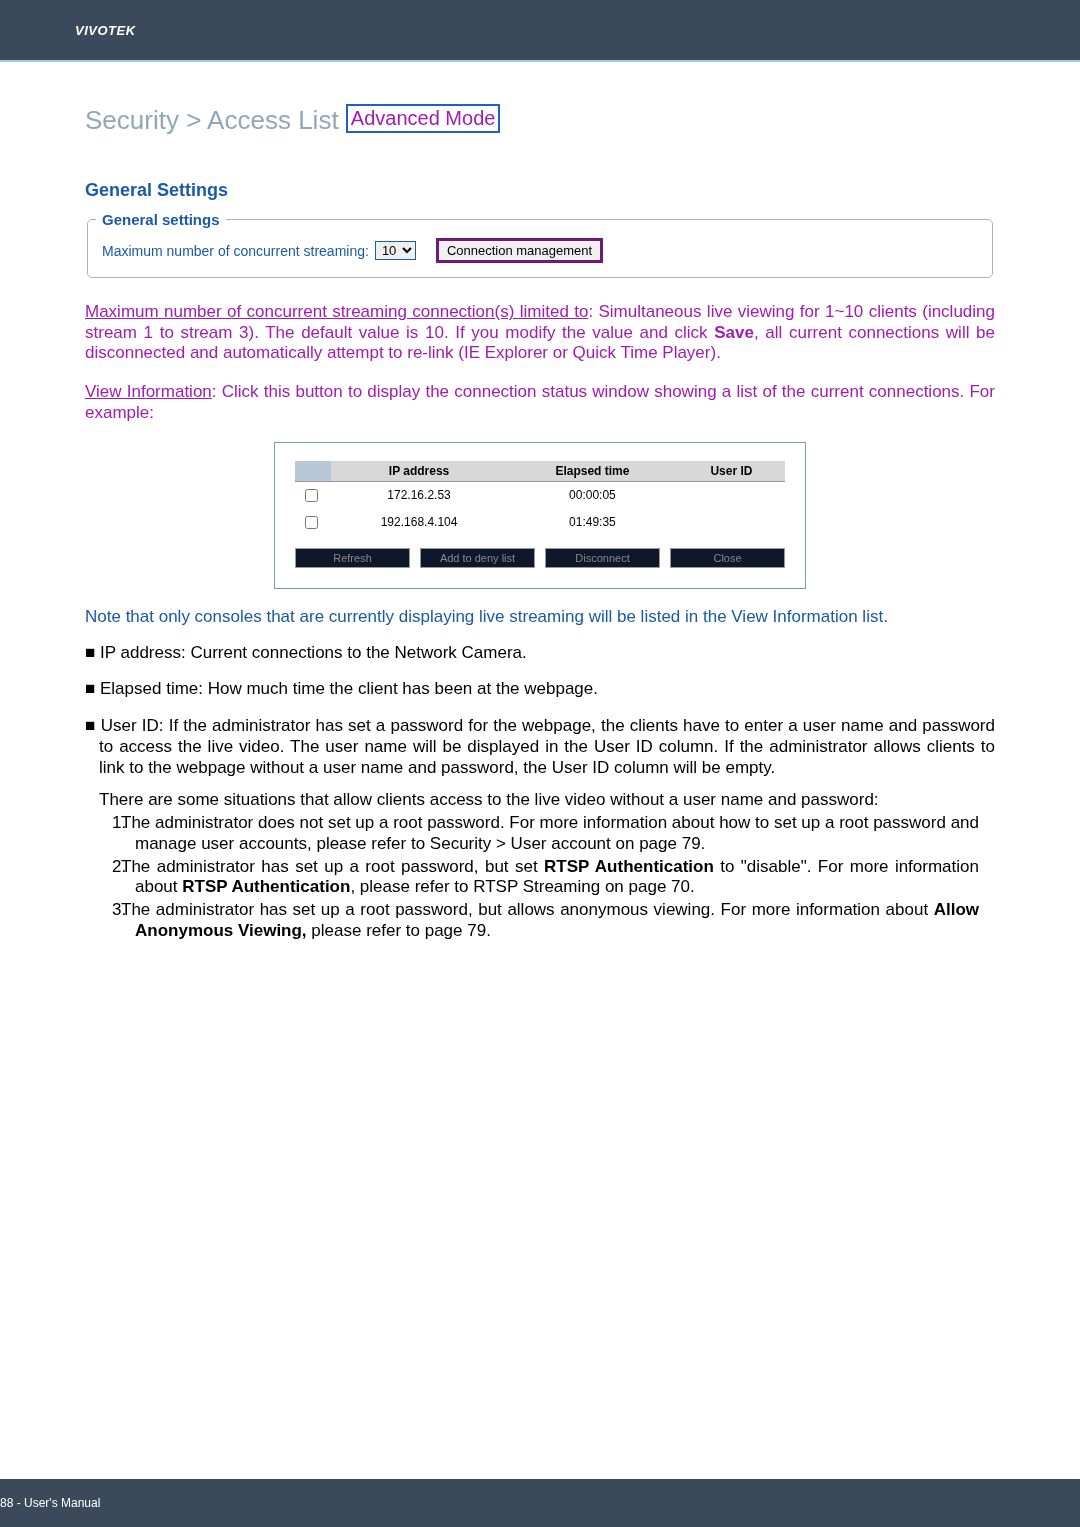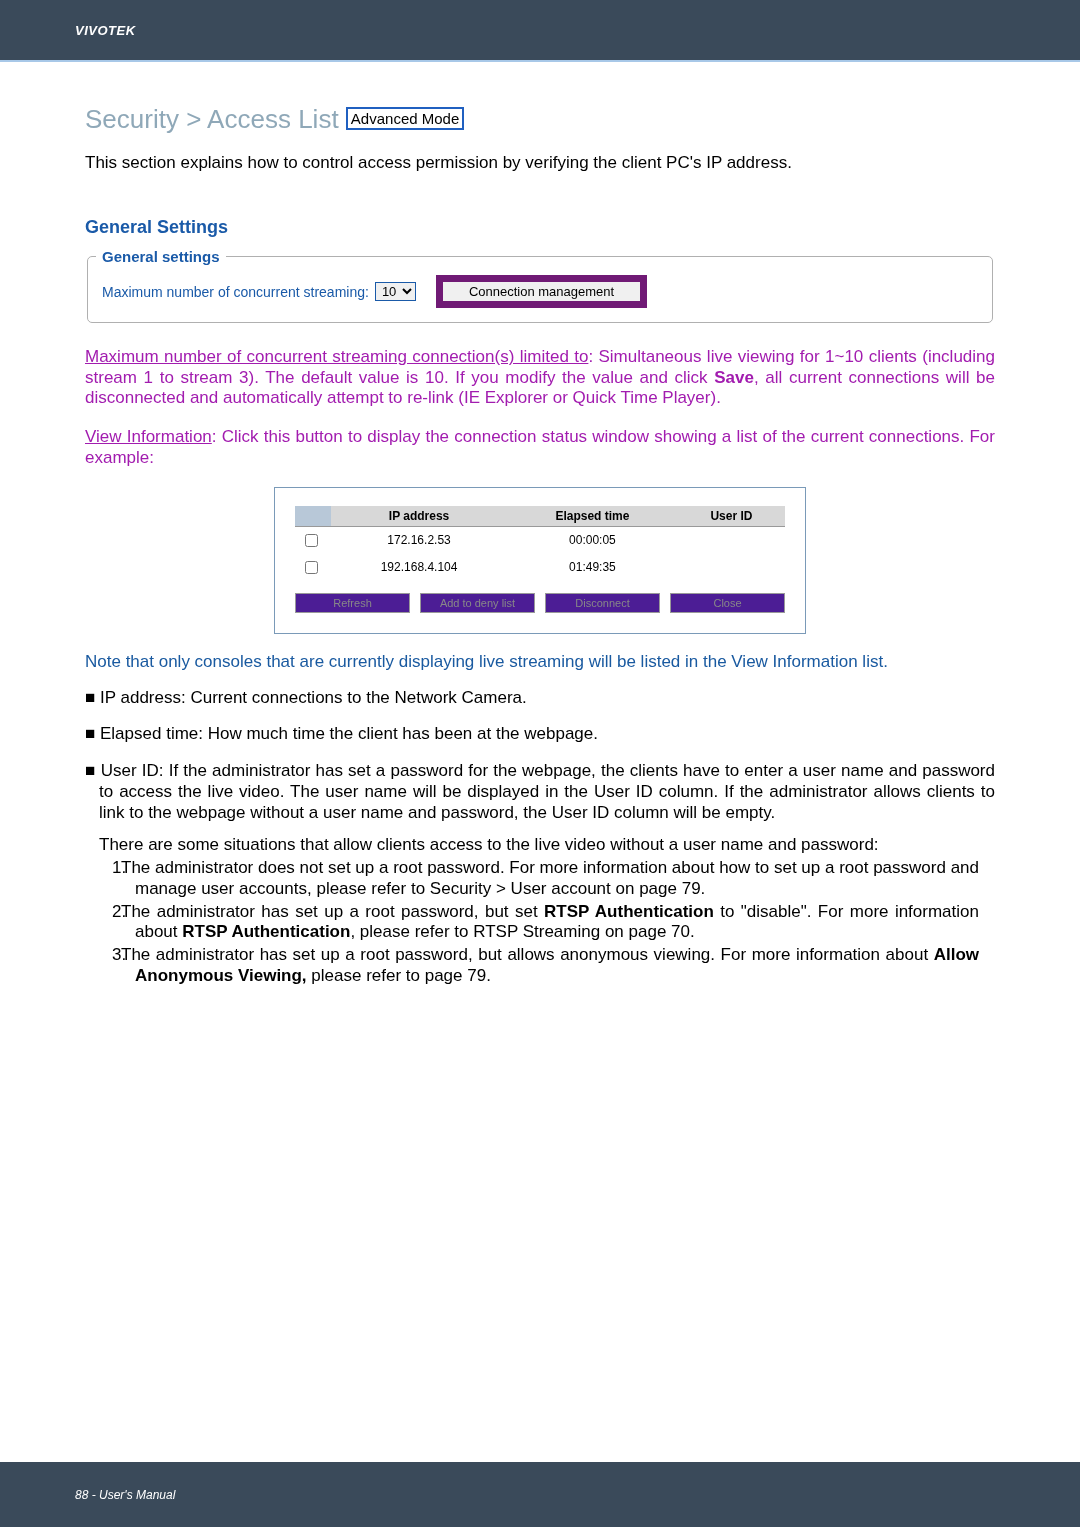--- a/index.html
+++ b/index.html
@@ -36,22 +36,22 @@
   }
   .breadcrumb-title {
     font-size: 26px;
     color: #8fa8b8;
     font-weight: normal;
     margin: 12px 0 18px 0;
   }
   .breadcrumb-title .amode {
     display: inline-block;
     background: #fff;
-    color: #000000;
-    font-size: 15px;
+    color: #a21caf;
+    font-size: 20px;
     border: 2px solid #2060c0;
     padding: 1px 3px;
     vertical-align: 4px;
     font-weight: normal;
   }
   .intro {
     font-size: 17px;
     color: #000;
     text-align: justify;
   }
@@ -87,23 +87,23 @@
   }
   .gs-select {
     border: 1px solid #1a5aa8;
     background: #f0f0f0;
     font-size: 13px;
     padding: 0 2px;
     margin-right: 20px;
   }
   .gs-btn {
     background: #f0f0f0;
-    border: 7px solid #701a75;
+    border: 3px solid #701a75;
     font-size: 13px;
-    padding: 2px 26px;
+    padding: 2px 8px;
   }
   .para {
     font-size: 17px;
     color: #a21caf;
     margin-bottom: 18px;
     text-align: justify;
     line-height: 1.22;
   }
   .underline { text-decoration: underline; }
   .dialog-wrap {
@@ -137,21 +137,21 @@
   .conn-table td:first-child { text-align: left; }
   .dlg-btn-row {
     display: flex;
     justify-content: space-between;
     gap: 10px;
   }
   .dlg-btn {
     flex: 1;
     font-size: 11px;
     padding: 3px 2px;
-    background: #4c1d95;
+    background: #0f172a;
     border: 1px solid #999;
     color: #888;
   }
   .note-blue {
     color: #1a5aa0;
     font-size: 17px;
     text-align: justify;
     margin-bottom: 16px;
   }
   ul.bullets {
@@ -182,46 +182,43 @@
     font-size: 17px;
     text-align: justify;
     line-height: 1.22;
   }
   .sub-ol li { margin-top: 2px; padding-left: 4px; }
   .footer-bar {
     position: absolute;
     bottom: 0;
     left: 0;
     right: 0;
-    height: 65px;
+    height: 48px;
     background: #3a4a5a;
     color: #fff;
     font-size: 12px;
-    font-style: italic;
     display: flex;
     align-items: center;
-    padding-left: 75px;
   }
 </style>
 </head>
 <body>
 
 <div class="page-header">
   <span class="page-header-brand">VIVOTEK</span>
 </div>
 <div class="page-divider"></div>
 
 <div class="content">
 
   <h1 class="breadcrumb-title">
     <span>Security &gt;  Access List</span>
     <span class="amode">Advanced Mode</span>
   </h1>
 
-  <p class="intro">This section explains how to control access permission by verifying the client PC's IP address.</p>
 
   <div class="section-h">General Settings</div>
 
   <fieldset class="general-box">
     <legend>General settings</legend>
     <div class="gs-row">
       <span class="gs-label">Maximum number of concurrent streaming:</span>
       <select class="gs-select">
         <option>10</option>
       </select>

